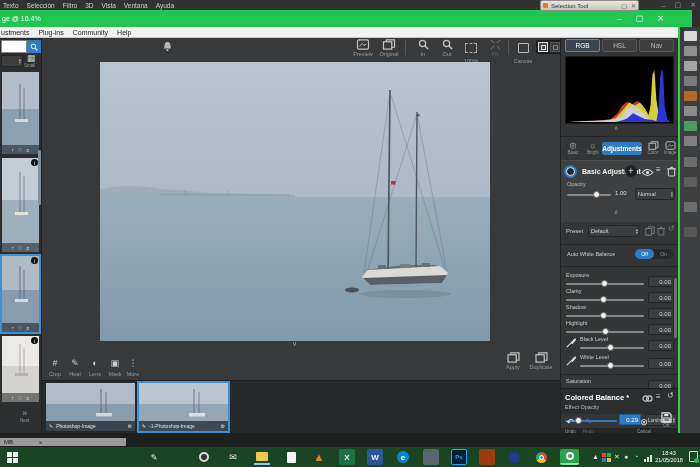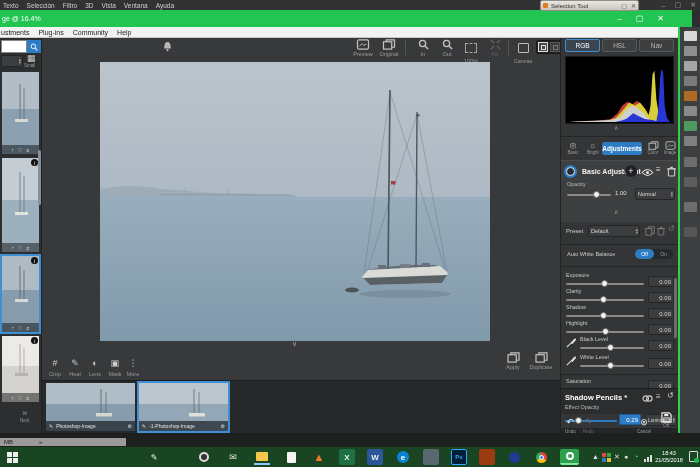--- a/index.html
+++ b/index.html
@@ -516,21 +516,21 @@
         <div class="sval" style="left:87px;top:320px">0.00</div>
       </div>
       <div class="divh" style="top:336px"></div>
       <div class="srow">
         <div class="slbl" style="left:5px;top:340px">Saturation</div>
         <div class="sval" style="left:87px;top:342px">0.00</div>
       </div>
       <div class="sb" style="left:113px;top:240px;width:3px;height:60px;background:#6e6e6e"></div>
 
       <div class="abs" style="left:0;top:350px;width:118px;height:26px;background:#2b2d2f;border-top:1px solid #1a1c1e">
-        <div class="abs" style="left:4px;top:4px;color:#fff;font-size:7.5px;font-weight:bold">Shadow Pencils *</div>
+        <div class="abs" style="left:4px;top:4px;color:#fff;font-size:7.5px;font-weight:bold">Colored Balance *</div>
         <svg class="abs" style="left:80px;top:5px;color:#ccc" width="13" height="9">
             <use href="#i-chain"></use>
           </svg>
         <div class="abs" style="left:95px;top:3px;color:#ccc;font-size:8px">≡</div>
         <div class="abs" style="left:106px;top:2px;color:#ccc;font-size:8px">↺</div>
         <div class="abs" style="left:4px;top:15px;font-size:5.5px;color:#bbb">Effect Opacity</div>
       </div>
       <div class="strack" style="left:4px;top:382px;width:52px;background:#2e7cc6">
           <div class="sknob" style="left:20%"></div>
         </div>

